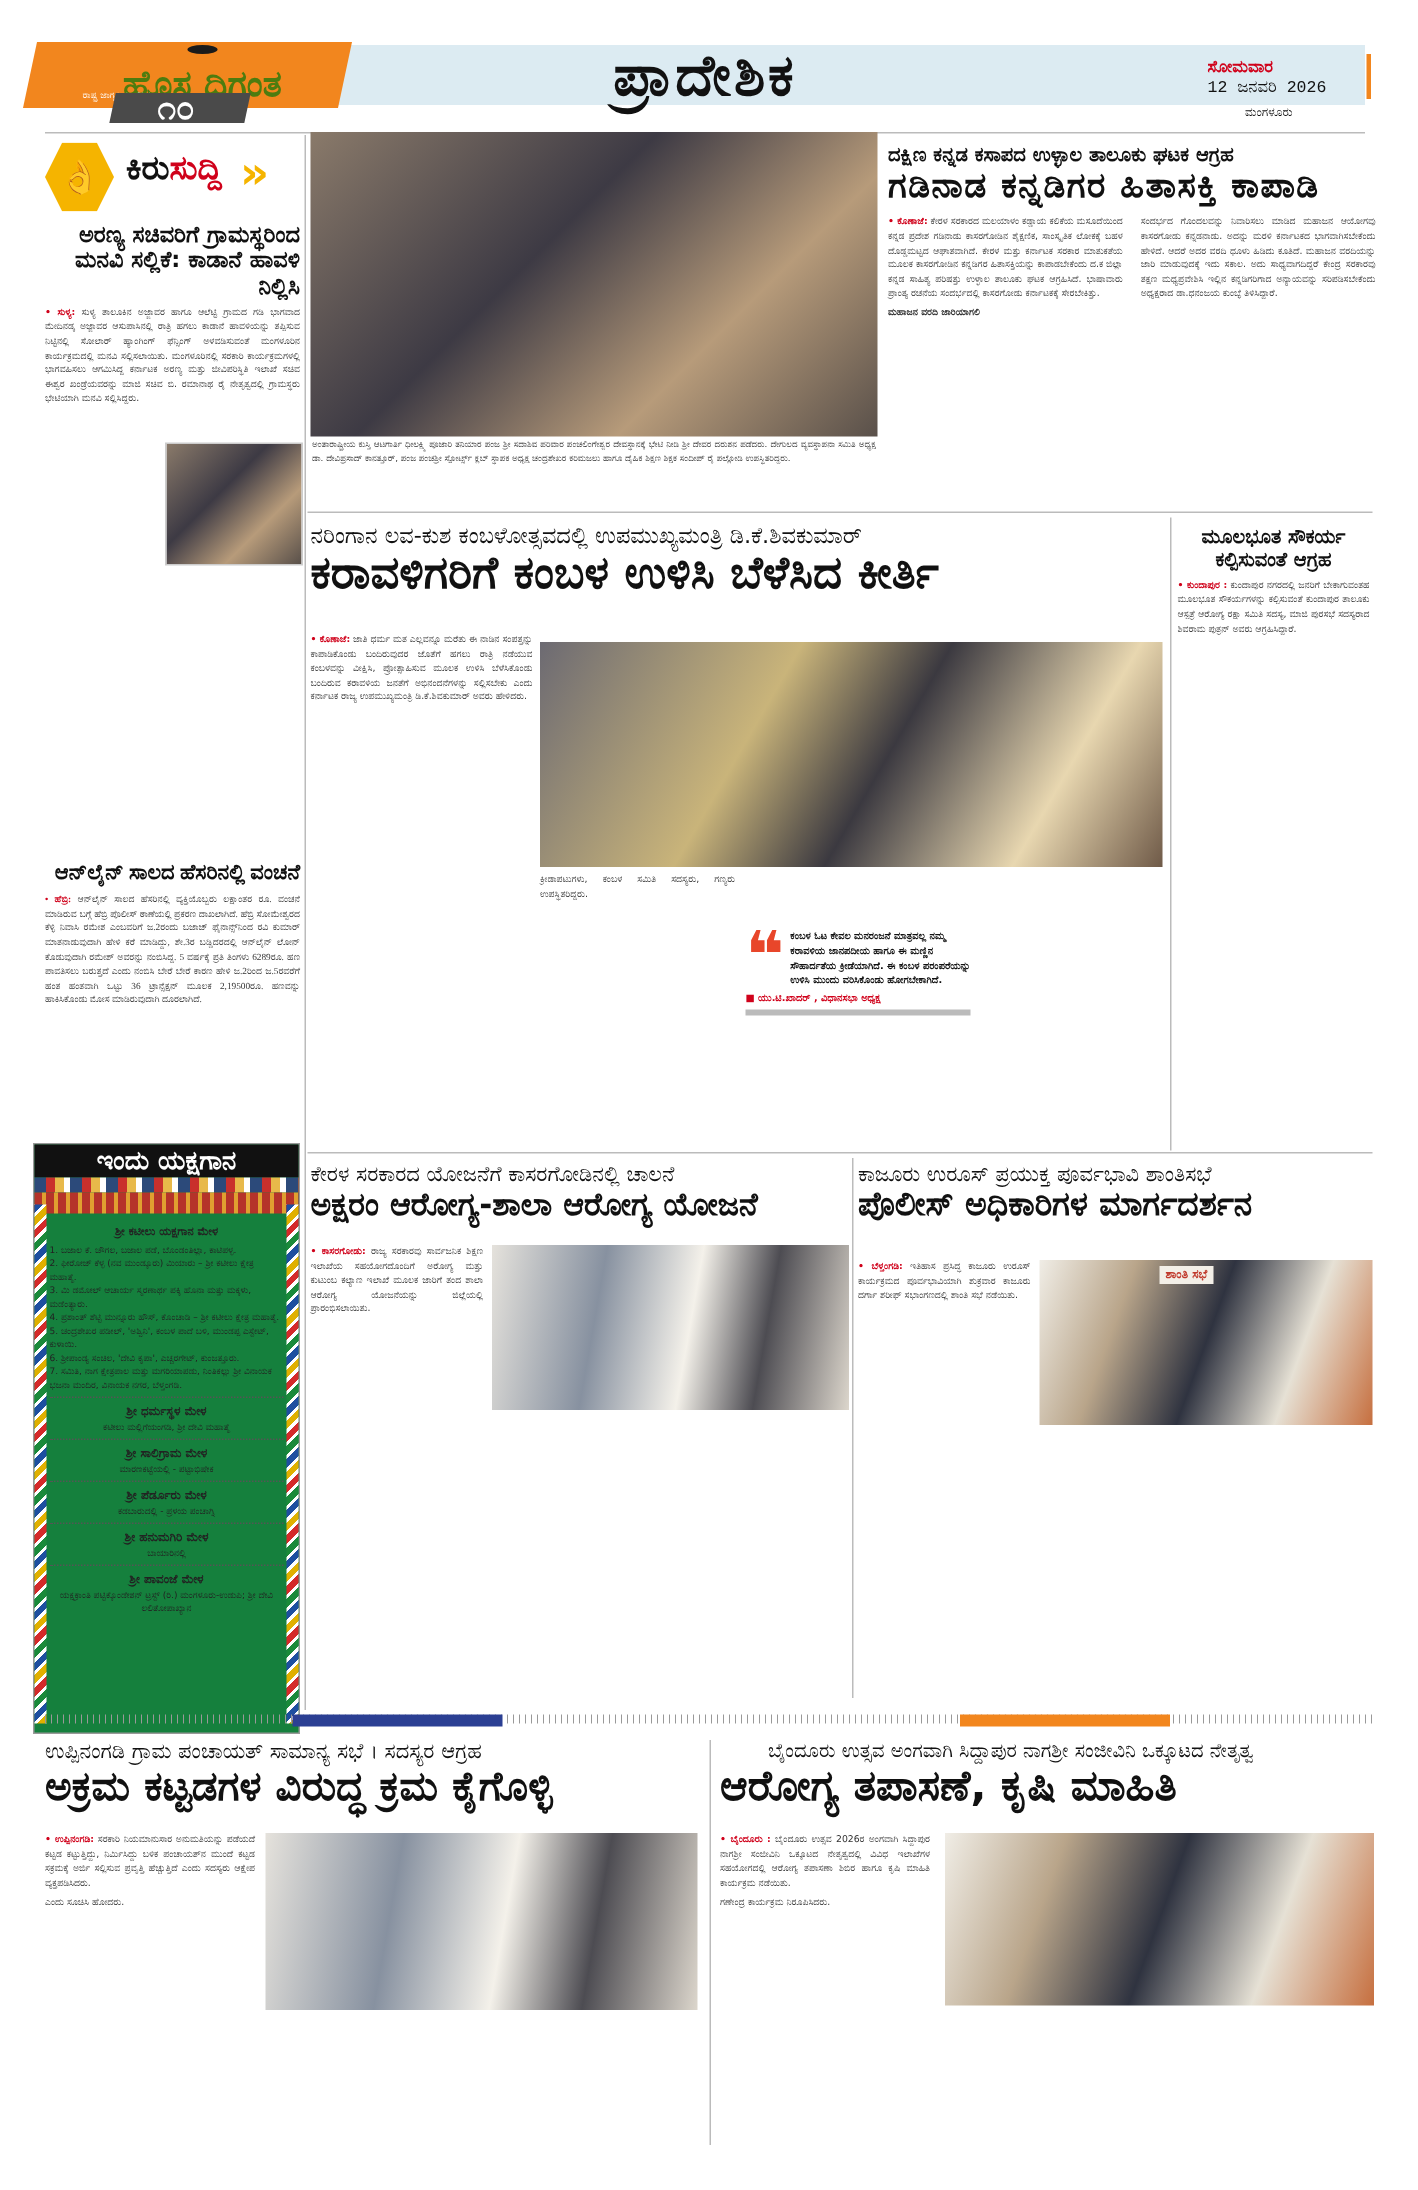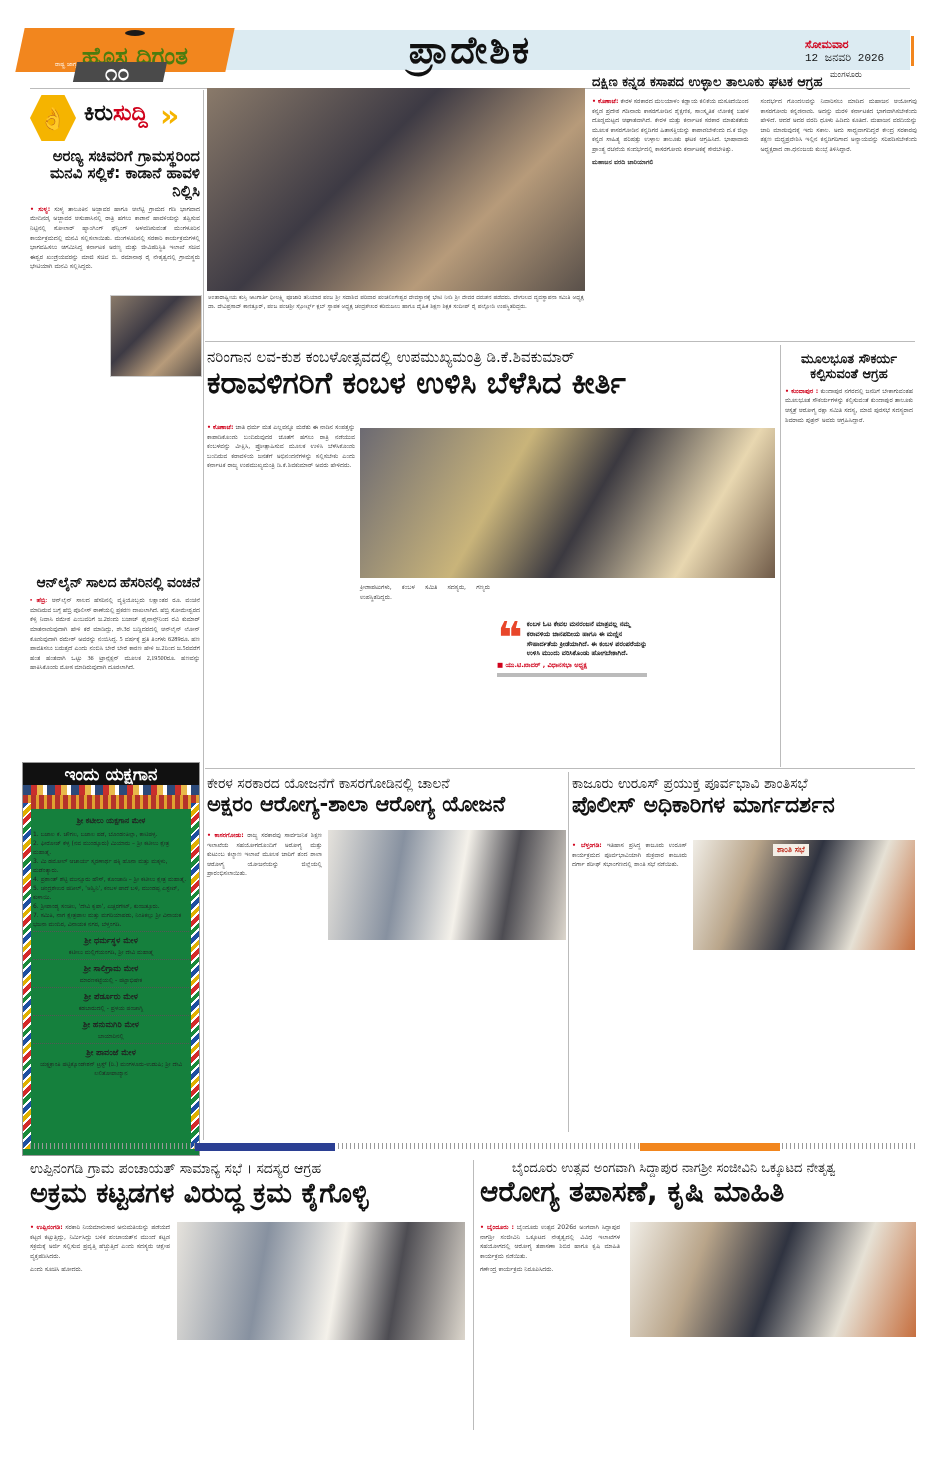--- a/index.html
+++ b/index.html
@@ -106,22 +106,23 @@
     <div class="mela"><b>ಶ್ರೀ ಹನುಮಗಿರಿ ಮೇಳ</b><span>ಬಾಯಾರಿನಲ್ಲಿ</span></div>
     <div class="mela"><b>ಶ್ರೀ ಪಾವಂಜೆ ಮೇಳ</b><span>ಯಕ್ಷಕ್ರಾಂತಿ ಪಟ್ಟಿಕ್ಕೊಂಡೇಶನ್ ಟ್ರಸ್ಟ್ (ರಿ.) ಮಂಗಳೂರು-ಉಡುಪಿ; ಶ್ರೀ ದೇವಿ ಲಲಿತೋಪಾಖ್ಯಾನ</span></div>
   </div>
 </div>
 
 <div class="abs rule" style="left:203px;top:90px;width:1px;height:1050px;"></div>
 
 <div class="abs photo" style="left:207px;top:88px;width:378px;height:203px;"></div>
 <p class="abs body" style="left:208px;top:293px;width:376px;font-size:5.8px;">ಅಂತಾರಾಷ್ಟ್ರೀಯ ಕುಸ್ತಿ ಆಟಗಾರ್ತಿ ಧೀಲಕ್ಷ್ಮಿ ಪೂಜಾರಿ ತನಿಯಾರ ಪಂಜ ಶ್ರೀ ಸದಾಶಿವ ಪರಿವಾರ ಪಂಚಲಿಂಗೇಶ್ವರ ದೇವಸ್ಥಾನಕ್ಕೆ ಭೇಟಿ ನೀಡಿ ಶ್ರೀ ದೇವರ ದರುಶನ ಪಡೆದರು. ದೇಗುಲದ ವ್ಯವಸ್ಥಾಪನಾ ಸಮಿತಿ ಅಧ್ಯಕ್ಷ ಡಾ. ದೇವಿಪ್ರಸಾದ್ ಕಾನತ್ತೂರ್, ಪಂಜ ಪಂಚಶ್ರೀ ಸ್ಪೋರ್ಟ್ಸ್ ಕ್ಲಬ್ ಸ್ಥಾಪಕ ಅಧ್ಯಕ್ಷ ಚಂದ್ರಶೇಖರ ಕರಿಮಜಲು ಹಾಗೂ ದೈಹಿಕ ಶಿಕ್ಷಣ ಶಿಕ್ಷಕ ಸಂದೀಪ್ ರೈ ಪಲ್ಲೋಡಿ ಉಪಸ್ಥಿತರಿದ್ದರು.</p>
 
-<div class="abs" style="left:592px;top:74px;width:325px;">
+<div class="abs" style="left:592px;top:96px;width:325px;">
   <div style="font-size:13px;font-weight:bold;">ದಕ್ಷಿಣ ಕನ್ನಡ ಕಸಾಪದ ಉಳ್ಳಾಲ ತಾಲೂಕು ಘಟಕ ಆಗ್ರಹ</div>
+  <h2 class="hl" style="font-size:23px;letter-spacing:1px;">ಗಡಿನಾಡ ಕನ್ನಡಿಗರ ಹಿತಾಸಕ್ತಿ ಕಾಪಾಡಿ</h2>
   <div style="display:flex;gap:12px;margin-top:6px;">
     <p class="body" style="flex:1;">
       <span class="dateline">• ಕೊಣಾಜೆ:</span>
       <span>ಕೇರಳ ಸರಕಾರದ ಮಲಯಾಳಂ ಕಡ್ಡಾಯ ಕಲಿಕೆಯ ಮಸೂದೆಯಿಂದ ಕನ್ನಡ ಪ್ರದೇಶ ಗಡಿನಾಡು ಕಾಸರಗೋಡಿನ ಶೈಕ್ಷಣಿಕ, ಸಾಂಸ್ಕೃತಿಕ ಲೋಕಕ್ಕೆ ಬಹಳ ದೊಡ್ಡಮಟ್ಟದ ಆಘಾತವಾಗಿದೆ. ಕೇರಳ ಮತ್ತು ಕರ್ನಾಟಕ ಸರಕಾರ ಮಾತುಕತೆಯ ಮೂಲಕ ಕಾಸರಗೋಡಿನ ಕನ್ನಡಿಗರ ಹಿತಾಸಕ್ತಿಯನ್ನು ಕಾಪಾಡಬೇಕೆಂದು ದ.ಕ ಜಿಲ್ಲಾ ಕನ್ನಡ ಸಾಹಿತ್ಯ ಪರಿಷತ್ತು ಉಳ್ಳಾಲ ತಾಲೂಕು ಘಟಕ ಆಗ್ರಹಿಸಿದೆ. ಭಾಷಾವಾರು ಪ್ರಾಂತ್ಯ ರಚನೆಯ ಸಂದರ್ಭದಲ್ಲಿ ಕಾಸರಗೋಡು ಕರ್ನಾಟಕಕ್ಕೆ ಸೇರಬೇಕಿತ್ತು.</span>
       <b style="display:block;margin-top:3px;">ಮಹಾಜನ ವರದಿ ಜಾರಿಯಾಗಲಿ</b>
     </p>
     <p class="body" style="flex:1;">ಸಂದರ್ಭದ ಗೊಂದಲವನ್ನು ನಿವಾರಿಸಲು ಮಾಡಿದ ಮಹಾಜನ ಆಯೋಗವು ಕಾಸರಗೋಡು ಕನ್ನಡನಾಡು. ಅದನ್ನು ಮರಳಿ ಕರ್ನಾಟಕದ ಭಾಗವಾಗಿಸಬೇಕೆಂದು ಹೇಳಿದೆ. ಆದರೆ ಅದರ ವರದಿ ಧೂಳು ಹಿಡಿದು ಕೂತಿದೆ. ಮಹಾಜನ ವರದಿಯನ್ನು ಜಾರಿ ಮಾಡುವುದಕ್ಕೆ ಇದು ಸಕಾಲ. ಅದು ಸಾಧ್ಯವಾಗದಿದ್ದರೆ ಕೇಂದ್ರ ಸರಕಾರವು ತಕ್ಷಣ ಮಧ್ಯಪ್ರವೇಶಿಸಿ ಇಲ್ಲಿನ ಕನ್ನಡಿಗರಿಗಾದ ಅನ್ಯಾಯವನ್ನು ಸರಿಪಡಿಸಬೇಕೆಂದು ಅಧ್ಯಕ್ಷರಾದ ಡಾ.ಧನಂಜಯ ಕುಂಬ್ಳೆ ತಿಳಿಸಿದ್ದಾರೆ.</p>
   </div>
 </div>
 

